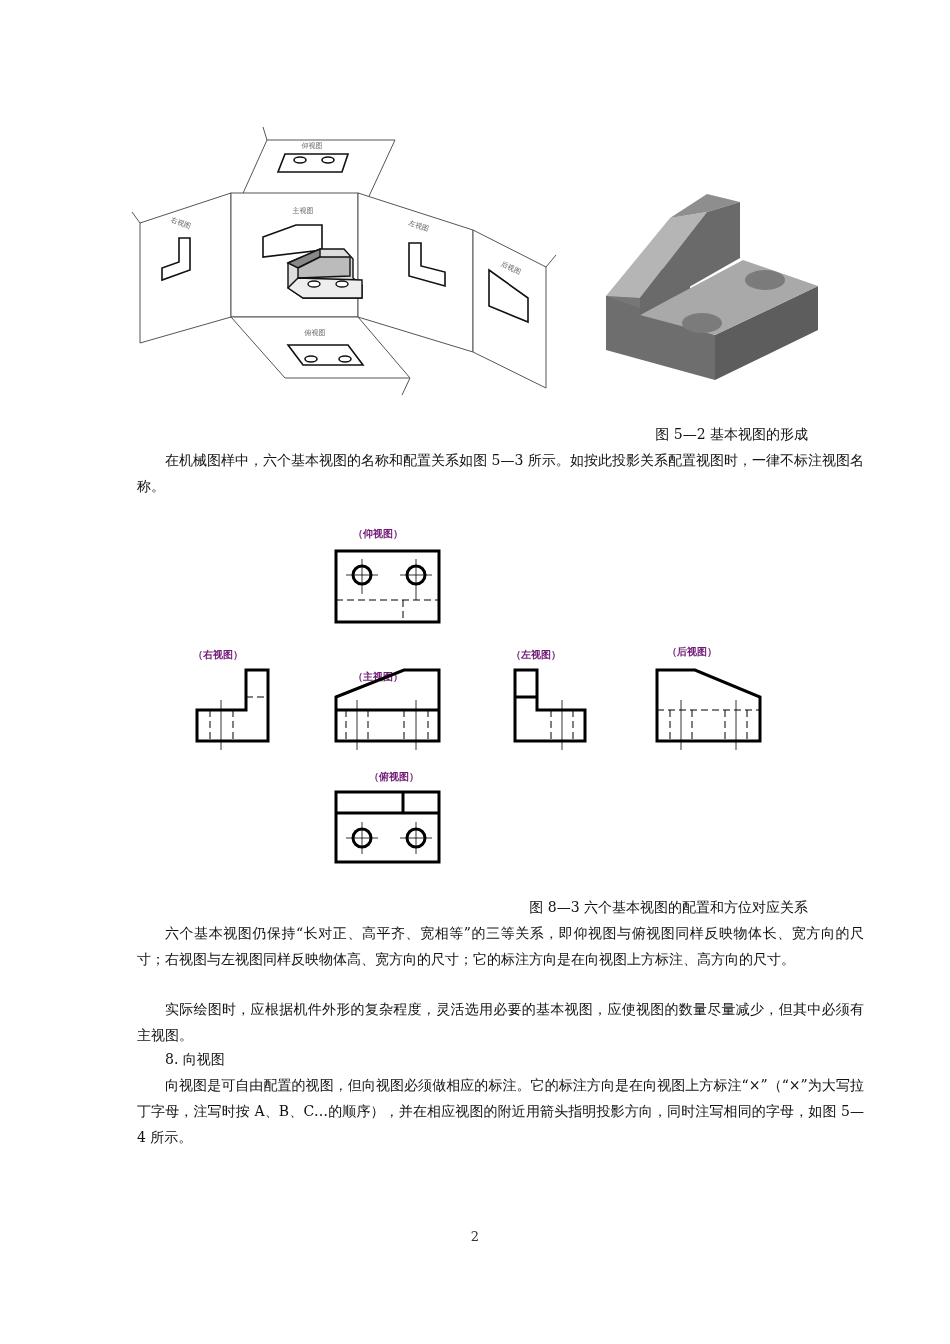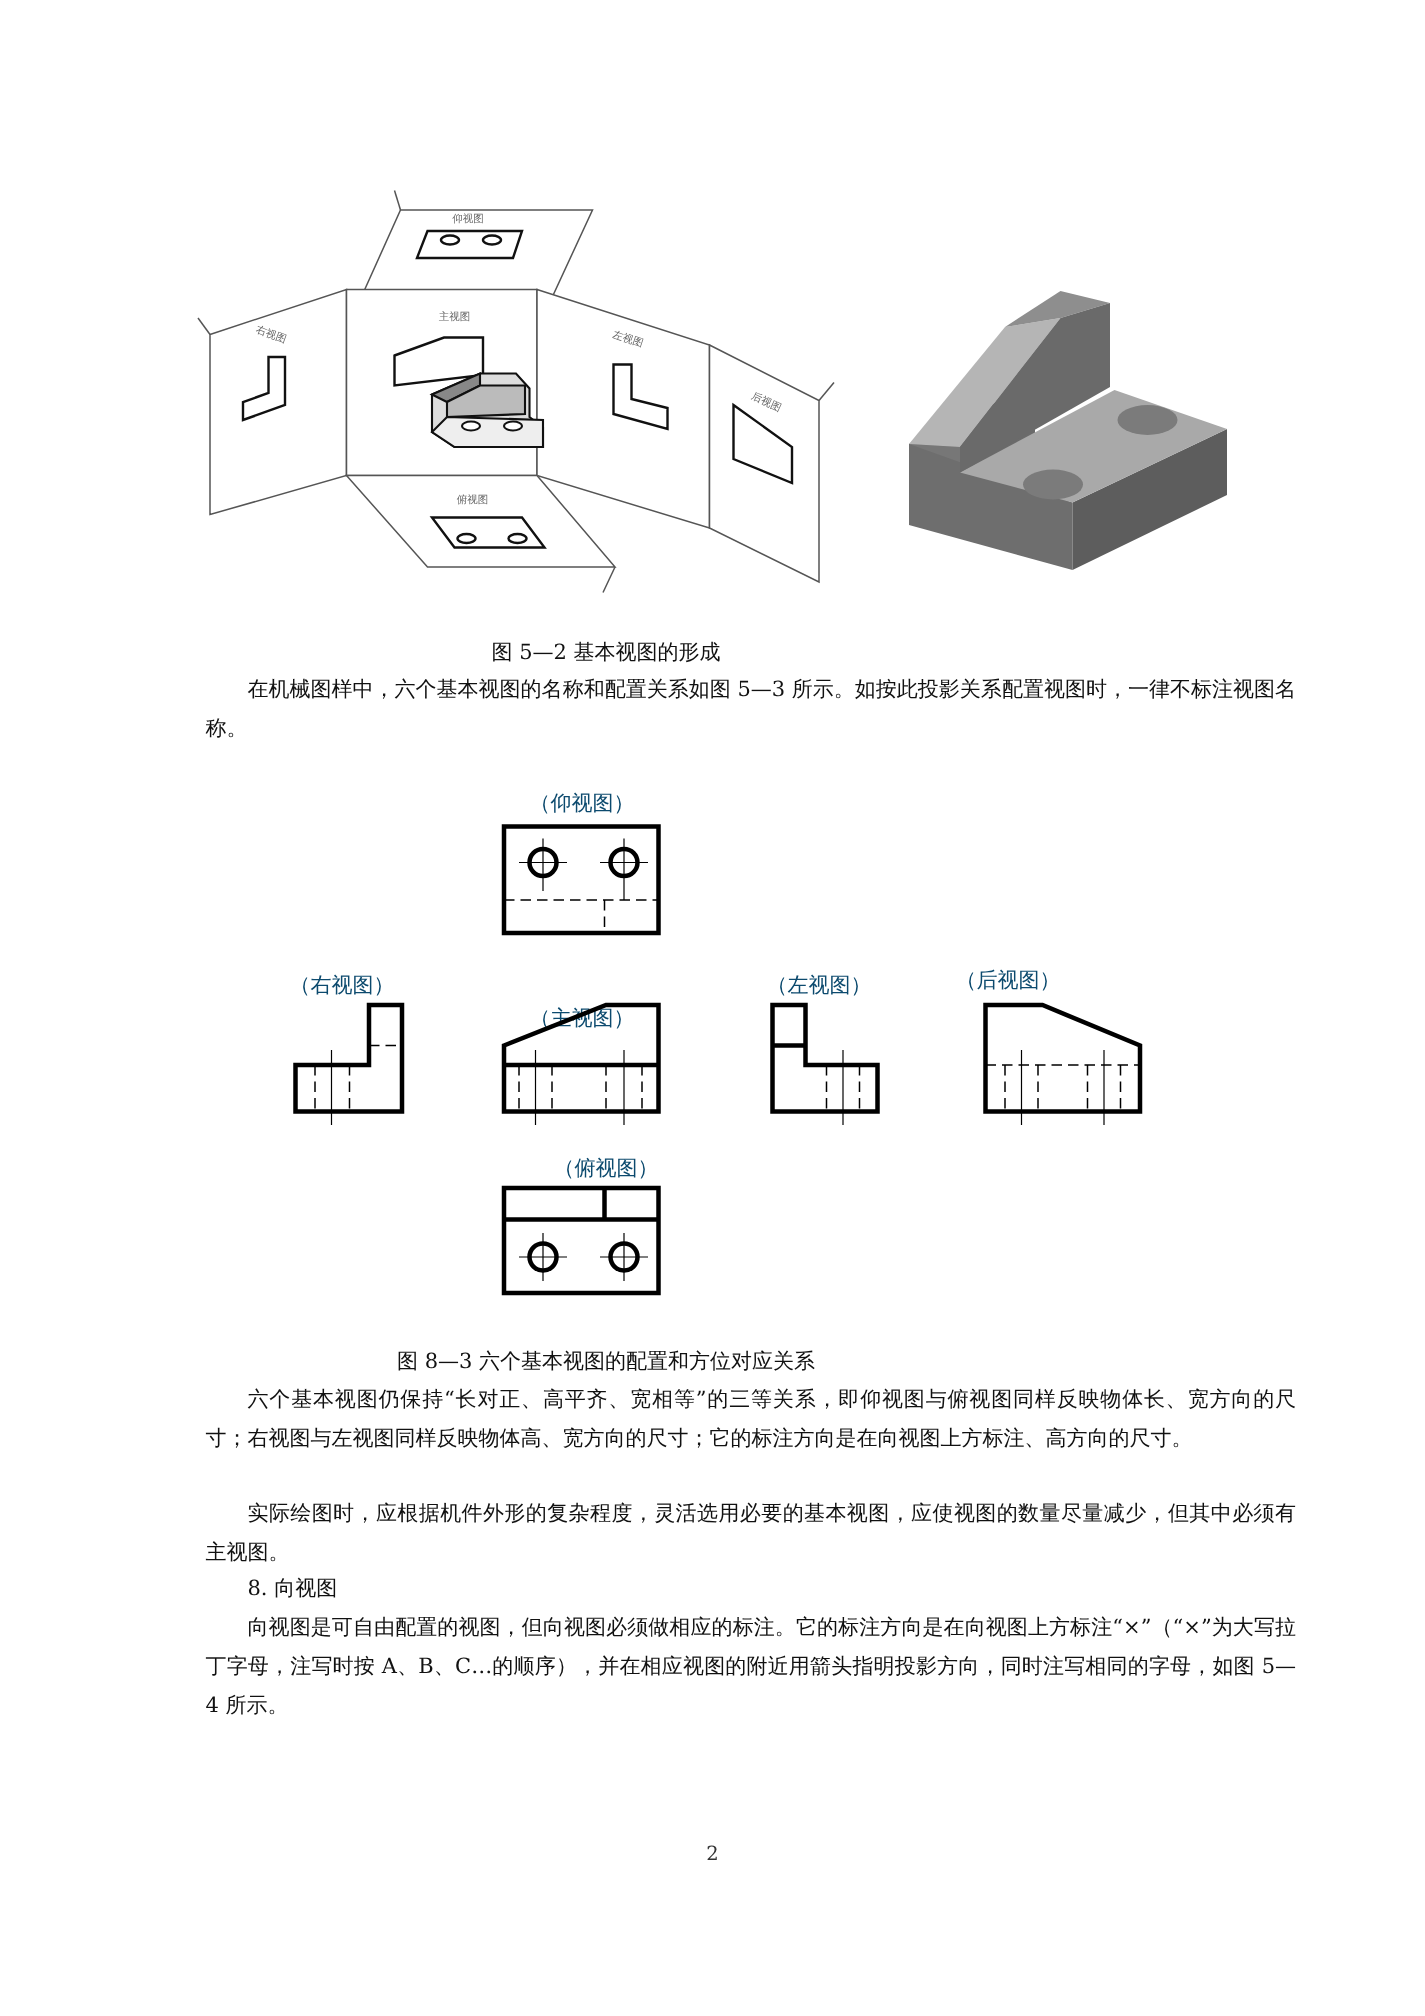--- a/index.html
+++ b/index.html
@@ -1,22 +1,22 @@
 <!DOCTYPE html>
 <html><head>
 <meta charset="utf-8">
 <style>
   html,body{margin:0;padding:0;background:#fff;}
   body{width:950px;height:1344px;position:relative;overflow:hidden;
        font-family:"DejaVu Serif","Liberation Serif",serif;color:#111;}
   .abs{position:absolute;}
-  .caption{position:absolute;left:0;width:808px;text-align:center;font-size:14px;}
+  .caption{position:absolute;left:0;width:808px;text-align:right;font-size:14px;}
   .para{position:absolute;left:113px;width:727px;font-size:14px;line-height:26px;text-align:justify;}
   .indent{text-indent:2em;margin-left:24px;}
-  .view-label{position:absolute;font-family:"DejaVu Sans","Liberation Sans",sans-serif;font-size:14px;color:#0c4a6e;}
+  .view-label{position:absolute;font-family:"DejaVu Sans","Liberation Sans",sans-serif;font-size:10px;color:#701a75;font-weight:bold;}
   .page-number{position:absolute;left:0;width:950px;text-align:center;top:1229px;font-size:13px;color:#333;}
   svg text{font-family:"DejaVu Sans","Liberation Sans",sans-serif;}
 </style>
 </head>
 <body>
 
 <svg class="abs" style="left:120px;top:120px" width="460" height="280" viewBox="0 0 460 280">
   <g fill="none" stroke="#555" stroke-width="1">
 
     <polygon points="111,100 147,20 275,20 238,100" fill="#fff"></polygon>
@@ -85,21 +85,21 @@
   <ellipse cx="112" cy="133" rx="20" ry="10" fill="#7b7b7b"></ellipse>
 </svg>
 
 <div class="caption" style="top:426px">图 5—2  基本视图的形成</div>
 <div class="para indent" style="top:447px">在机械图样中，六个基本视图的名称和配置关系如图 5—3 所示。如按此投影关系配置视图时，一律不标注视图名称。</div>
 
 <div class="view-label" style="left:353px;top:527px">（仰视图）</div>
 <div class="view-label" style="left:193px;top:648px">（右视图）</div>
 <div class="view-label" style="left:353px;top:670px">（主视图）</div>
 <div class="view-label" style="left:511px;top:648px">（左视图）</div>
-<div class="view-label" style="left:637px;top:645px">（后视图）</div>
+<div class="view-label" style="left:667px;top:645px">（后视图）</div>
 <div class="view-label" style="left:369px;top:770px">（俯视图）</div>
 
 <svg class="abs" style="left:180px;top:540px" width="600" height="340" viewBox="180 540 600 340">
   <g fill="none" stroke="#000" stroke-width="3">
 
     <rect x="336" y="551" width="103" height="71"></rect>
     <circle cx="362" cy="575" r="9"></circle>
     <circle cx="416" cy="575" r="9"></circle>
 
     <polygon points="246,670 268,670 268,741 197,741 197,710 246,710"></polygon>

